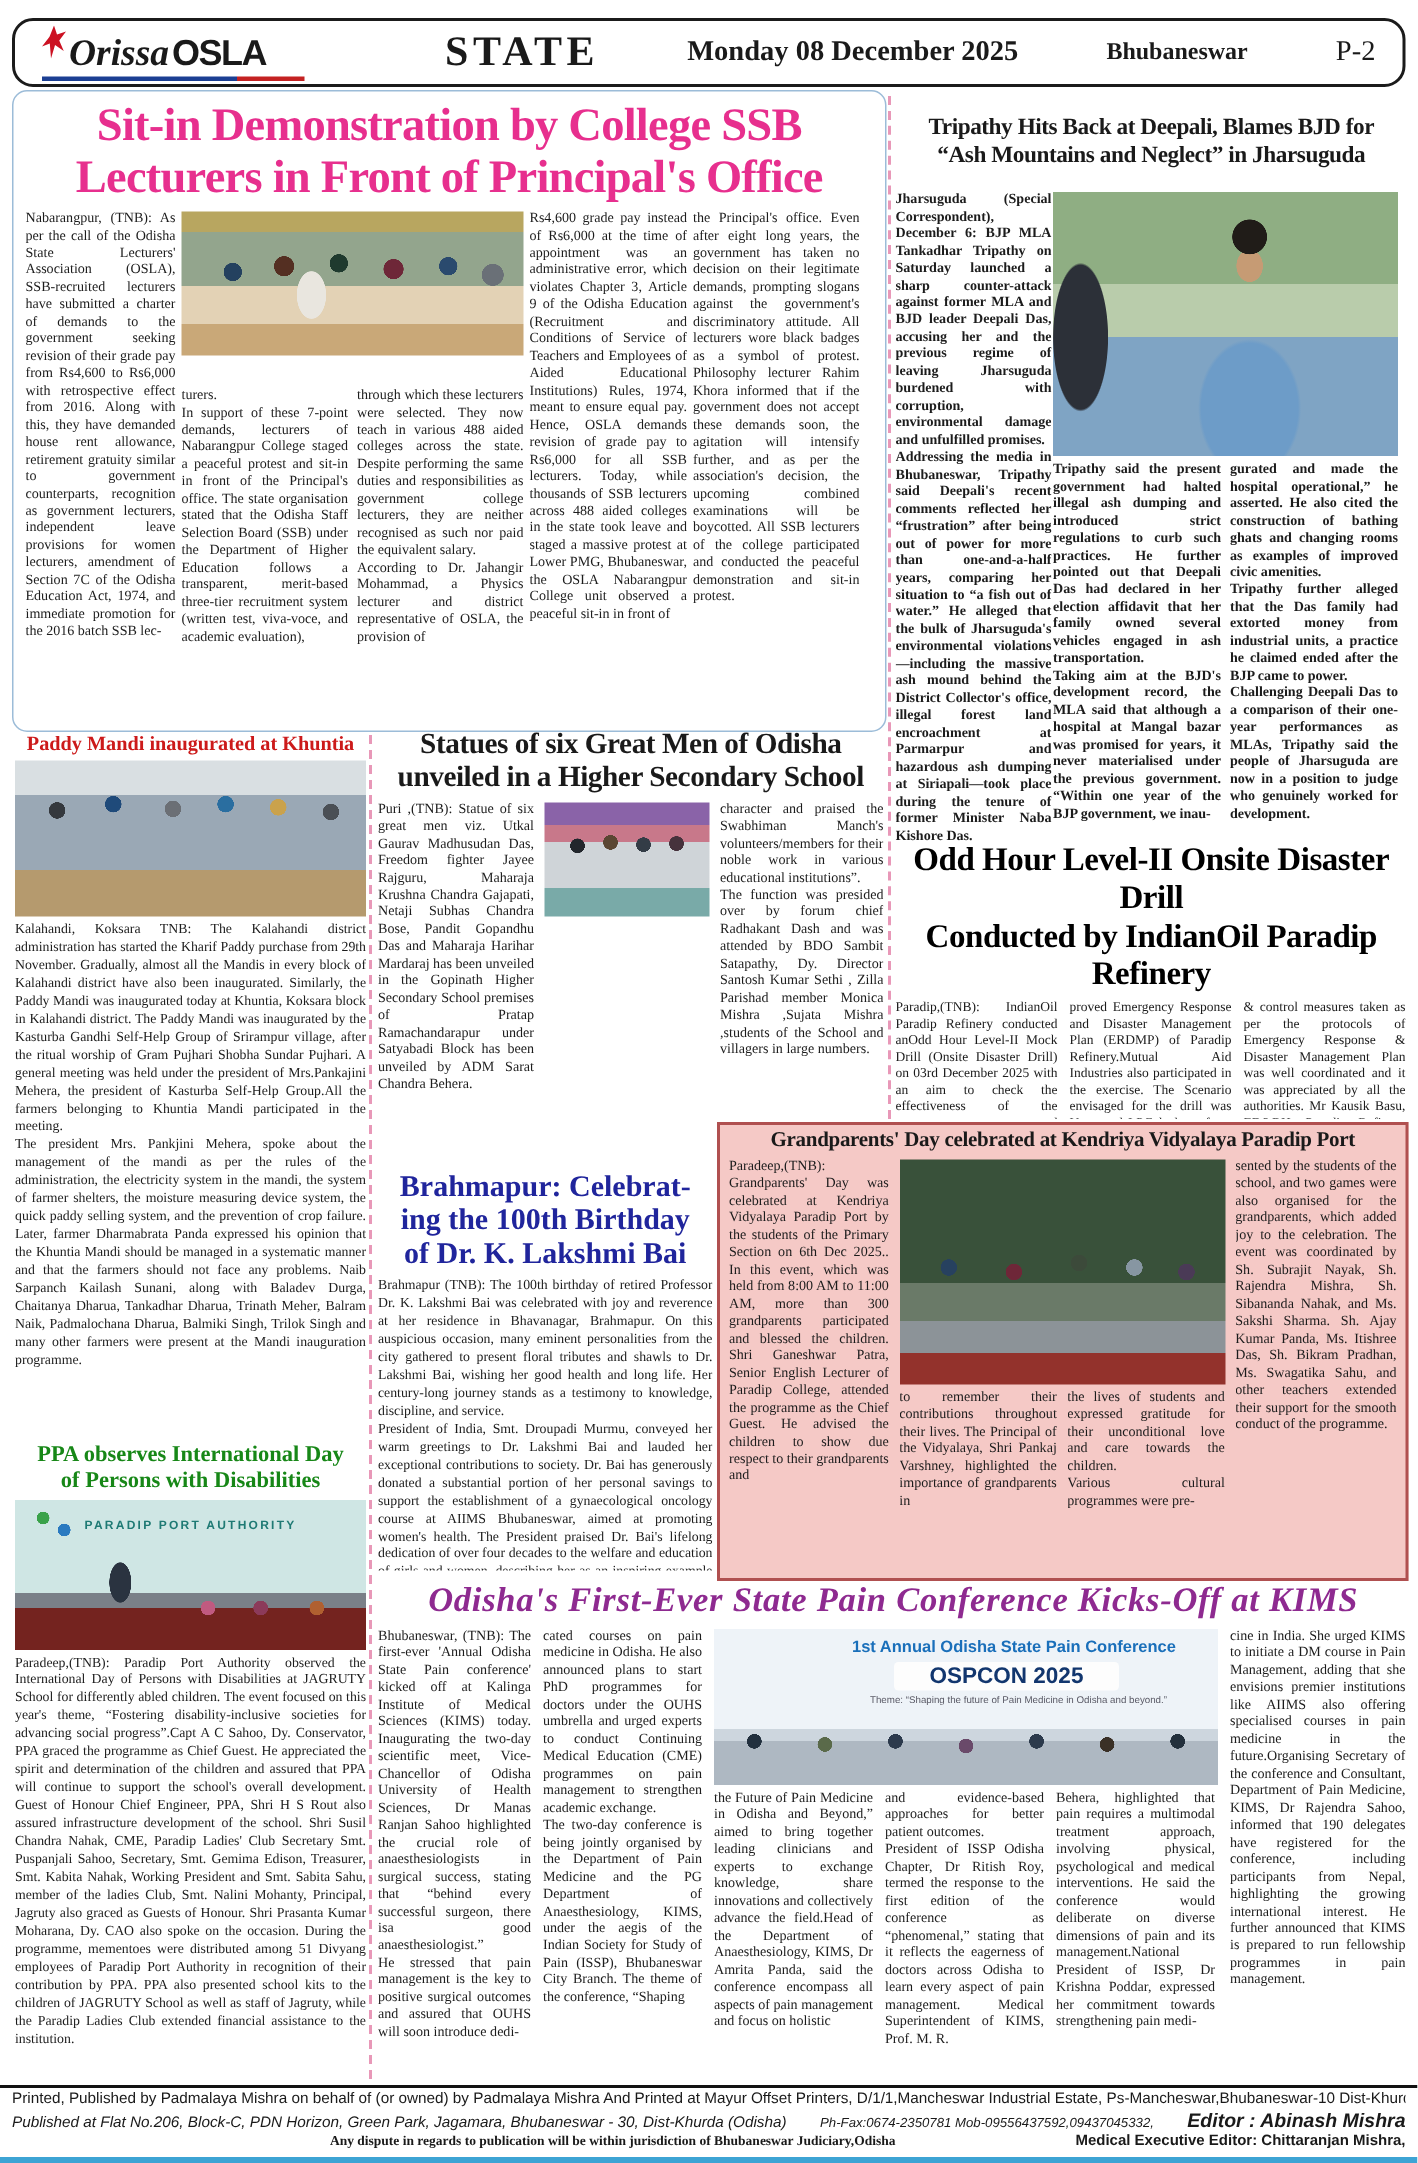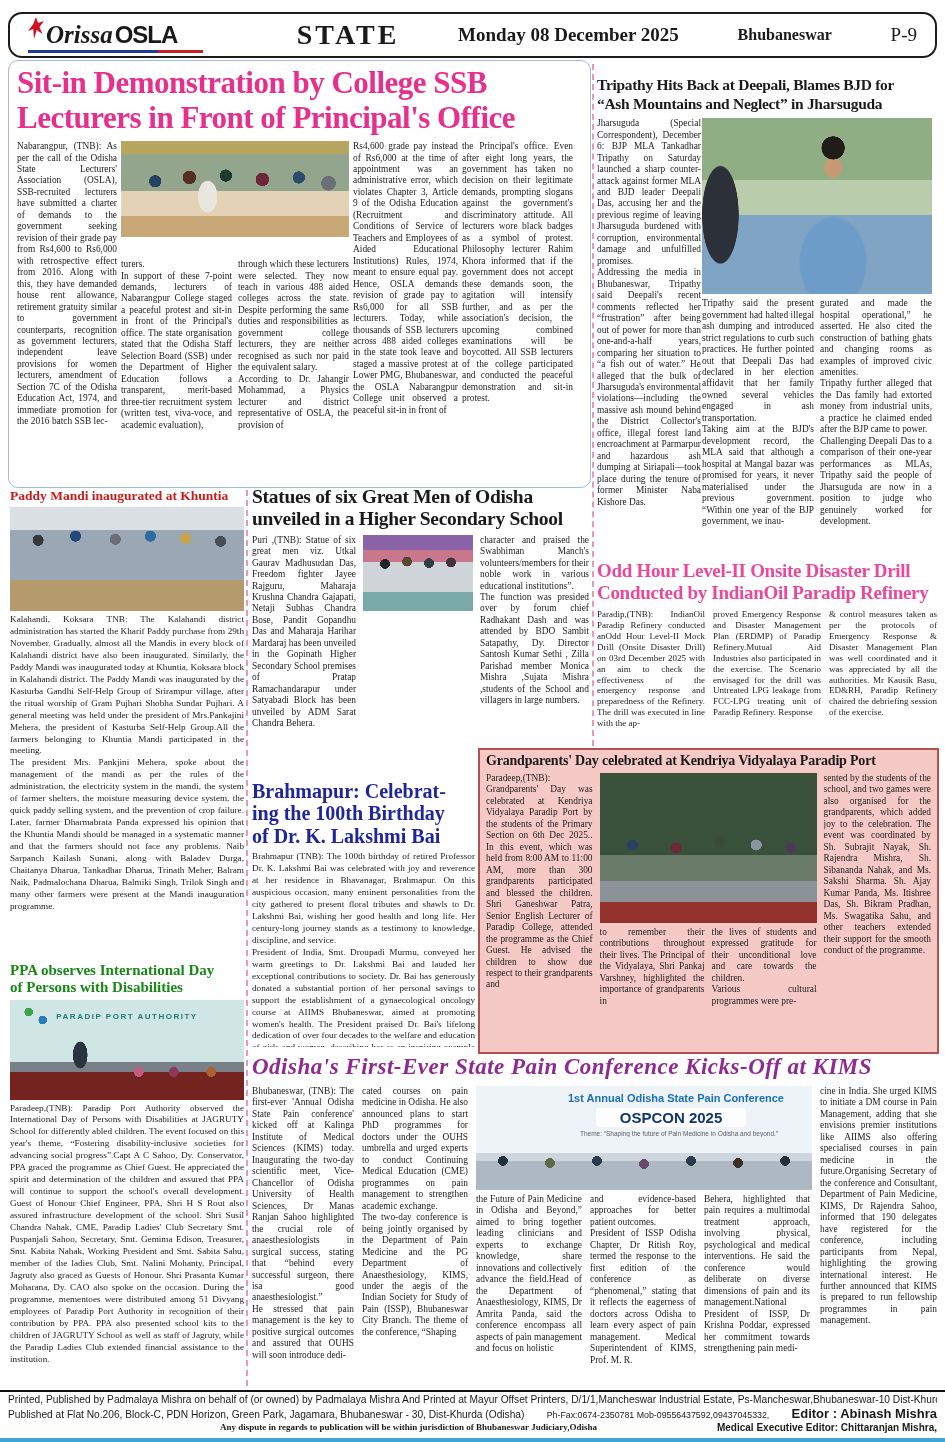--- a/index.html
+++ b/index.html
@@ -16,20 +16,21 @@
     font-size: 9.4px;
     line-height: 1.22;
     text-align: justify;
     white-space: pre-line;
     overflow: hidden;
     color: #1c1c1c;
   }
   .cols { display: flex; }
   .hl {
     font-weight: bold;
+    text-align: center;
     white-space: pre-line;
     font-family: "Liberation Serif", serif;
   }
   .photo { position: relative; overflow: hidden; flex: none; background: #cfc8bd; }
 
   
   .masthead {
     left: 8px; top: 12px; width: 929px; height: 46px;
     border: 2px solid #1b1b1b; border-radius: 14px;
     display: flex; align-items: center; justify-content: space-between;
@@ -58,21 +59,21 @@
   .sitin-c1 { width: 100px; }
   .sitin-mid { width: 228px; flex: none; }
   .sitin-sub { gap: 6px; margin-top: 22px; }
   .sitin-sub .txt { width: 111px; height: 228px; }
   .sitin-c4 { width: 105px; }
   .sitin-c5 { width: 111px; }
   .photo-sitin { width: 228px; height: 96px; }
 
   .art-tripathy { left: 597px; top: 76px; width: 341px; height: 496px; overflow: hidden; }
   .h-tripathy { font-size: 15.5px; line-height: 1.2; letter-spacing: -0.3px; }
-  .trip-cols { margin-top: 5px; gap: 1px; height: 448px; }
+  .trip-cols { margin-top: 15px; gap: 1px; height: 448px; font-weight: bold; }
   .trip-c1 { width: 104px; height: 446px; }
   .trip-right { width: 230px; flex: none; }
   .photo-tripathy { width: 230px; height: 176px; }
   .trip-sub { gap: 6px; margin-top: 4px; }
   .trip-sub .txt { width: 112px; height: 262px; }
 
   .art-paddy { left: 10px; top: 488px; width: 234px; height: 474px; overflow: hidden; }
   .h-paddy { font-size: 13.5px; color: #cc1a1a; }
   .photo-paddy { width: 100%; height: 104px; margin: 3px 0 3px; }
   .paddy-body { font-size: 9.2px; line-height: 1.3; height: 346px; }
@@ -80,21 +81,21 @@
   .art-statues { left: 252px; top: 486px; width: 337px; height: 292px; overflow: hidden; }
   .h-statues { font-size: 19.5px; line-height: 1.12; letter-spacing: -0.3px; }
   .stat-cols { margin-top: 5px; gap: 7px; height: 242px; }
   .stat-c1 { width: 105px; height: 242px; }
   .stat-mid { width: 110px; flex: none; }
   .photo-statues { width: 110px; height: 76px; }
   .stat-mid .txt { height: 160px; margin-top: 3px; }
   .stat-c3 { width: 110px; height: 242px; }
 
   .art-oddhour { left: 597px; top: 560px; width: 341px; height: 186px; overflow: hidden; }
-  .h-oddhour { font-size: 19px; color: #ec4899; line-height: 1.15; letter-spacing: -0.3px; }
+  .h-oddhour { font-size: 22px; color: #000000; line-height: 1.15; letter-spacing: -0.3px; }
   .odd-cols { margin-top: 5px; gap: 8px; }
   .odd-cols .txt { width: 108px; height: 134px; font-size: 9px; }
 
   .art-brahmapur { left: 252px; top: 780px; width: 223px; height: 272px; overflow: hidden; }
   .h-brahmapur { font-size: 20px; color: #20259c; line-height: 1.12; }
   .brah-body { margin-top: 4px; font-size: 9.2px; line-height: 1.3; height: 196px; }
 
   .art-grand {
     left: 478px; top: 748px; width: 461px; height: 306px;
     background: #f5c9c6; border: 2px solid #b05050;
@@ -212,21 +213,21 @@
   .divider-v { position: absolute; width: 0; border-left: 2px dashed #e898b8; }
   .div-1 { left: 592px; top: 64px; height: 682px; }
   .div-2 { left: 246px; top: 490px; height: 896px; }
 
   .footer {
     left: 0; top: 1390px; width: 945px; height: 48px;
     border-top: 2px solid #111; padding: 2px 8px 0;
     font-family: "Liberation Sans", sans-serif;
   }
   .f-line1 { font-size: 10.2px; white-space: nowrap; overflow: hidden; }
-  .f-line2 { display: flex; justify-content: space-between; align-items: baseline; margin-top: 1px; }
+  .f-line2 { display: flex; justify-content: space-between; align-items: baseline; margin-top: 1px; font-style: italic; }
   .f-pub { font-size: 10.2px; }
   .f-phone { font-size: 8.8px; }
   .f-editor { font-size: 13px; font-weight: bold; }
   .f-line3 { display: flex; justify-content: flex-end; gap: 120px; margin-top: 1px; }
   .f-dispute { font-size: 9px; font-weight: bold; font-family: "Liberation Serif", serif; }
   .f-hon { font-size: 10px; font-weight: bold; }
   .bottom-bar { left: 0; top: 1438px; width: 945px; height: 4px; background: #3da4d4; }
 </style>
 </head>
 <body>
@@ -243,21 +244,21 @@
       <span class="logo-today">OSLA</span>
     </div>
     <div class="logo-bars">
       <div class="bar-blue"></div>
         <div class="bar-red"></div>
     </div>
   </div>
   <div class="section-title">STATE</div>
   <div class="m-date">Monday 08 December 2025</div>
   <div class="m-city">Bhubaneswar</div>
-  <div class="m-page">P-9</div>
+  <div class="m-page">P-2</div>
 </header>
 
 <section class="abs art-sitin">
   <h1 class="hl h-sitin">Sit-in Demonstration by College SSB
 Lecturers in Front of Principal's Office</h1>
   <div class="cols sitin-cols">
     <div class="txt sitin-c1">Nabarangpur, (TNB): As per the call of the Odisha State Lecturers' Association (OSLA), SSB-recruited lecturers have submitted a charter of demands to the government seeking revision of their grade pay from Rs4,600 to Rs6,000 with retrospective effect from 2016. Along with this, they have demanded house rent allowance, retirement gratuity similar to government counterparts, recognition as government lecturers, independent leave provisions for women lecturers, amendment of Section 7C of the Odisha Education Act, 1974, and immediate promotion for the 2016 batch SSB lec-</div>
     <div class="sitin-mid">
       <div class="photo photo-sitin"></div>
       <div class="cols sitin-sub">

